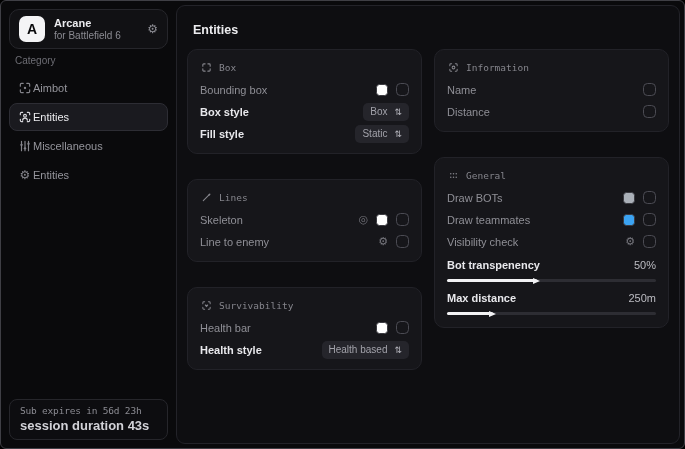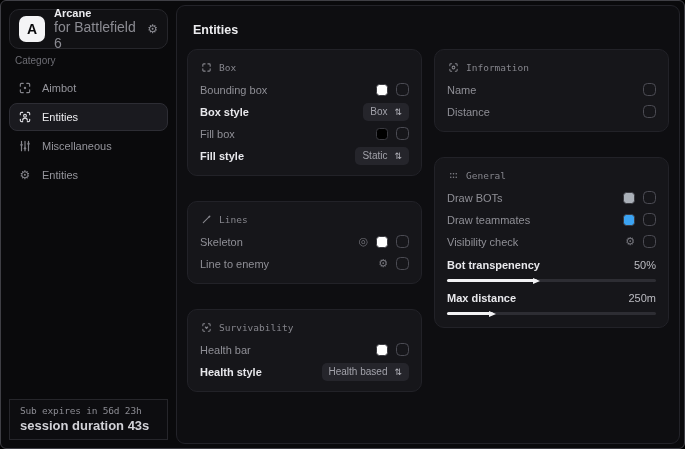--- a/index.html
+++ b/index.html
@@ -6,29 +6,29 @@
   *{box-sizing:border-box;}
   body{width:685px;height:449px;font-family:"Liberation Sans",sans-serif;-webkit-font-smoothing:antialiased;}
   .window{width:685px;height:449px;background:#0a0a0c;border:1px solid #3f3f45;border-radius:6px;display:flex;overflow:hidden;position:relative;}
 
   
   .sidebar{width:175px;flex:0 0 175px;display:flex;flex-direction:column;padding:8px;position:relative;}
   .brand{height:40px;border:1px solid #26262b;background:#111114;border-radius:10px;display:flex;align-items:center;padding:0 9px;gap:9px;}
   .logo{width:26px;height:26px;border-radius:7px;background:#f4f4f6;color:#0a0a0c;font-weight:bold;font-size:14px;display:flex;align-items:center;justify-content:center;}
   .brand-text{flex:1;line-height:1.15;}
   .brand-name{color:#ececef;font-size:11px;font-weight:bold;}
-  .brand-sub{color:#8b8b92;font-size:14px;}
+  .brand-sub{color:#8b8b92;font-size:10px;}
   .brand-ico{color:#8b8b92;font-size:12px;line-height:1;cursor:pointer;}
   .cat-label{color:#6d6d74;font-size:10px;margin:6px 0 8px 6px;}
   .nav{display:flex;flex-direction:column;gap:1px;}
-  .nav-item{height:28px;display:flex;align-items:center;gap:10px;padding:0 8px;border-radius:8px;border:1px solid transparent;color:#95959c;font-size:11px;cursor:pointer;}
+  .nav-item{height:28px;display:flex;align-items:center;gap:1px;padding:0 8px;border-radius:8px;border:1px solid transparent;color:#95959c;font-size:11px;cursor:pointer;}
   .nav-item .nav-ico{width:14px;height:14px;display:flex;align-items:center;justify-content:center;color:#85858c;font-size:12px;line-height:1;}
   .nav-item.active{background:#1a1a1f;border-color:#2d2d34;color:#ececef;}
   .nav-item.active .nav-ico{color:#d8d8dd;}
-  .sub-box{margin-top:auto;border:1px solid #26262b;border-radius:0;padding:5px 10px 6px;background:#0d0d10;}
+  .sub-box{margin-top:auto;border:1px solid #26262b;border-radius:8px;padding:5px 10px 6px;background:#0d0d10;}
   .sub-line1{font-family:"DejaVu Sans Mono",monospace;font-size:9.5px;color:#8b8b92;letter-spacing:-0.2px;}
   .sub-line2{font-size:13px;color:#d2d2d7;font-weight:bold;margin-top:2px;}
 
   
   .panel{flex:1;margin:4px 4px 4px 0;border:1px solid #232329;border-radius:9px;background:#0e0e11;padding:10px 10px 10px 10px;overflow:hidden;}
   .page-title{color:#ececef;font-size:12.5px;font-weight:bold;margin:7px 0 12px 6px;}
   .cols{display:flex;gap:12px;}
   .col{width:237px;display:flex;flex-direction:column;gap:25px;}
   .card{background:#16161a;border:1px solid #222228;border-radius:10px;padding:9px 12px 9px;}
   .card-head{display:flex;align-items:center;gap:7px;height:16px;margin-bottom:4px;}
@@ -144,27 +144,20 @@
           <div class="row">
             <span class="lbl lit">Box style</span>
             <span class="ctrls">
               <span class="dropdown">
                 <span>Box</span>
                 <span class="dd-ico">⇅</span>
               </span>
             </span>
           </div>
           <div class="row">
-            <span class="lbl">Fill box</span>
-            <span class="ctrls">
-              <span class="swatch" style="background: rgb(0, 0, 0);"></span>
-              <span class="checkbox"></span>
-            </span>
-          </div>
-          <div class="row">
             <span class="lbl lit">Fill style</span>
             <span class="ctrls">
               <span class="dropdown">
                 <span>Static</span>
                 <span class="dd-ico">⇅</span>
               </span>
             </span>
           </div>
         </section>
 

